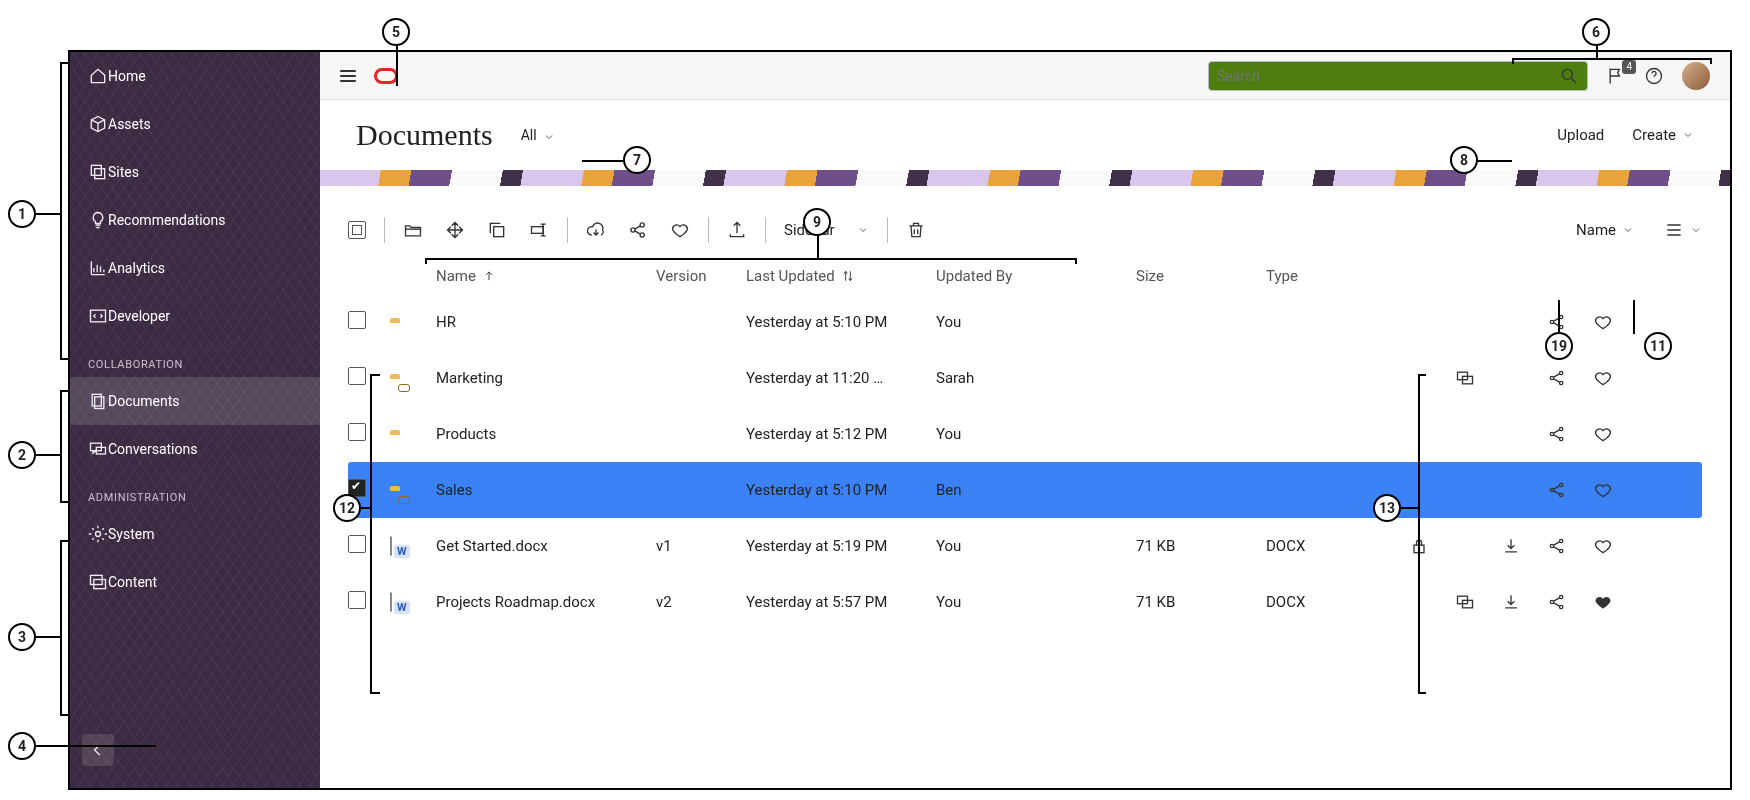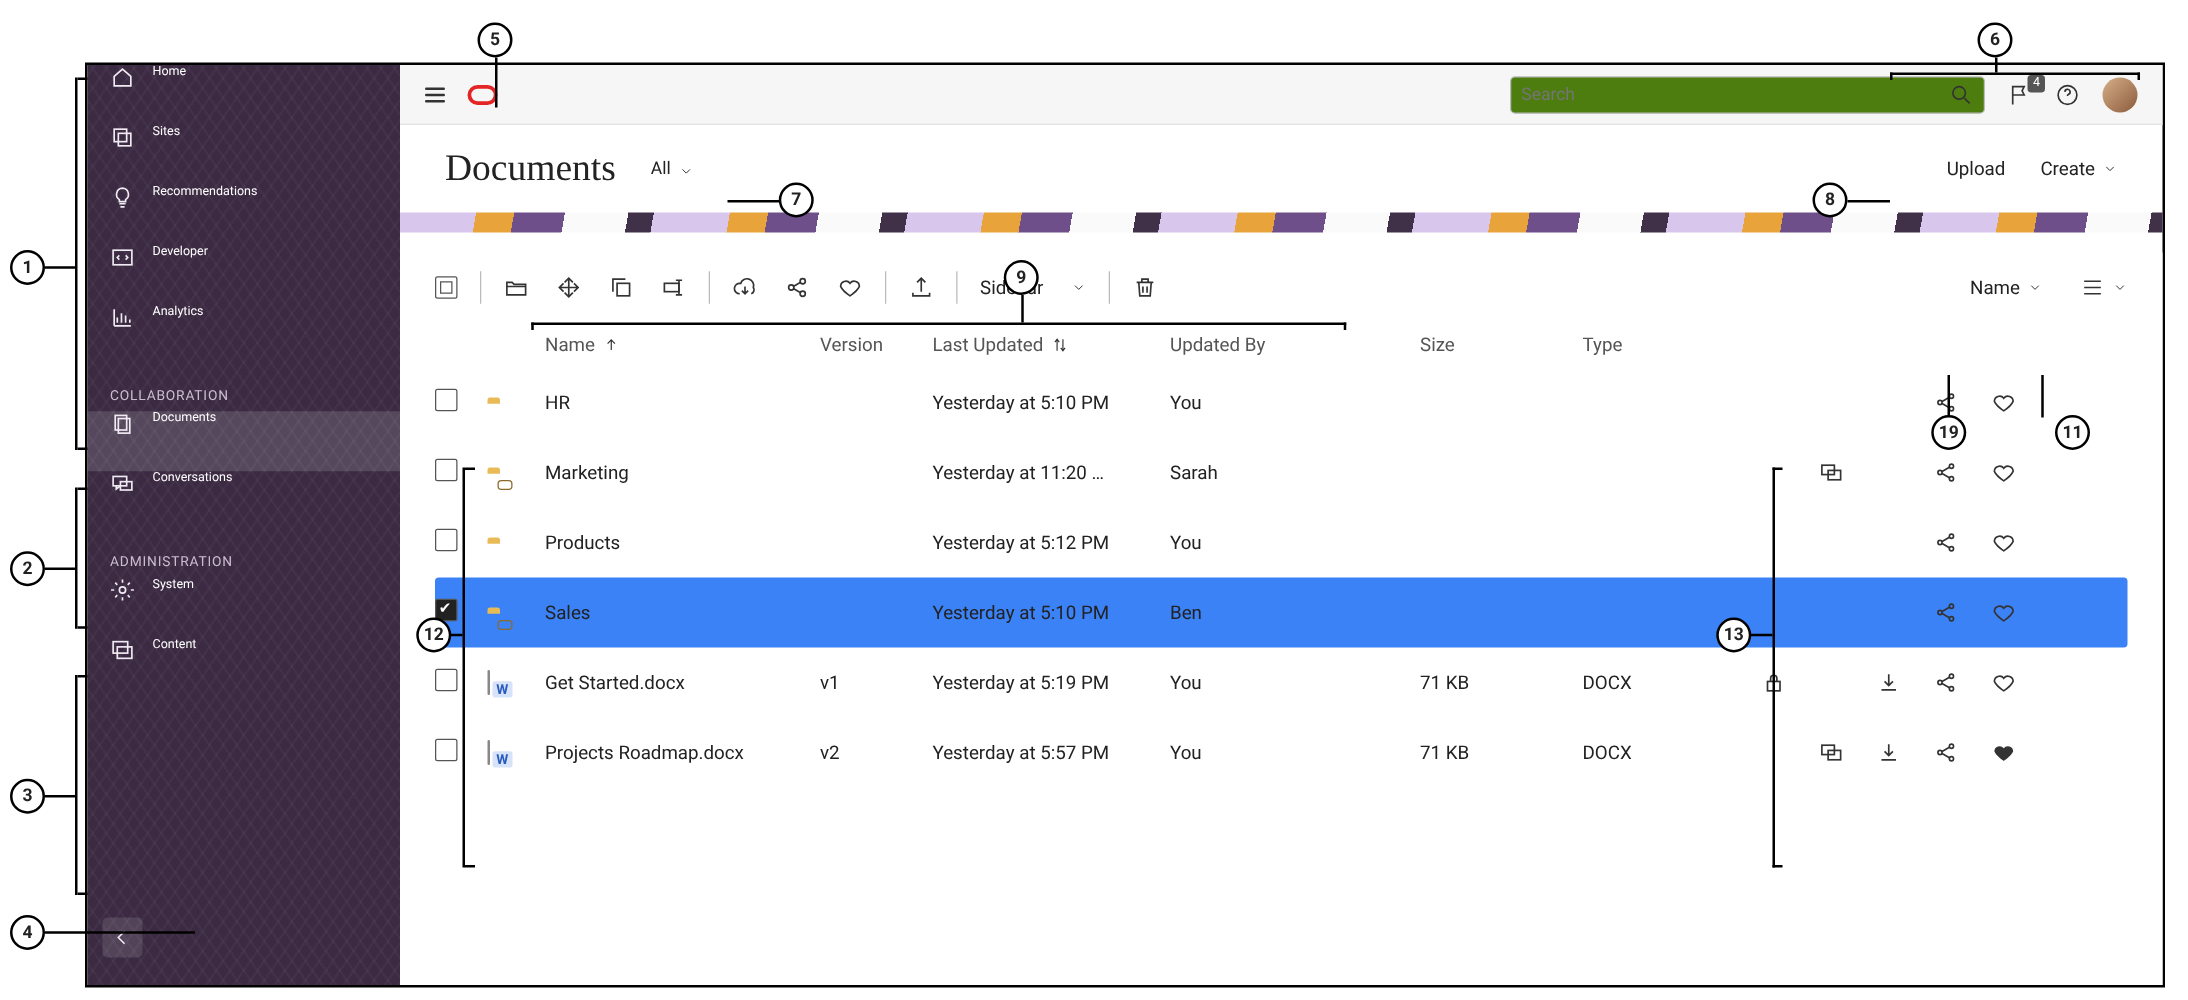--- a/index.html
+++ b/index.html
@@ -5,21 +5,21 @@
   *{box-sizing:border-box;margin:0;padding:0;font-family:-apple-system,BlinkMacSystemFont,"Segoe UI",Roboto,Arial,sans-serif}
   body{background:#fff;color:#222;width:1750px;height:800px;overflow:hidden;position:relative}
   .viewport{position:absolute;left:68px;top:50px;width:1664px;height:740px;border:2px solid #000}
 
   
   .sidebar{position:absolute;left:0;top:0;width:250px;height:100%;
     background:#3b2a42;
     background-image:repeating-linear-gradient(55deg,rgba(255,255,255,.03)0 2px,transparent 2px 9px),
                      repeating-linear-gradient(-55deg,rgba(255,255,255,.03)0 2px,transparent 2px 9px);
     color:#fff;z-index:2}
-  .sidebar .nav-item{display:flex;align-items:flex-start;gap:14px;height:48px;padding:0 18px;font-size:10px;cursor:pointer}
+  .sidebar .nav-item{display:flex;align-items:center;height:48px;padding:0 18px;font-size:14px;cursor:pointer}
   .sidebar .nav-item.sel{background:rgba(255,255,255,.14)}
   .sidebar .section-title{font-size:11px;letter-spacing:.06em;color:#cbbdd0;padding:18px 18px 6px;text-transform:uppercase}
   .sidebar .ico{width:20px;height:20px;display:inline-flex;align-items:center;justify-content:center}
   .sidebar .collapse{position:absolute;left:12px;bottom:22px;width:32px;height:32px;border-radius:4px;background:rgba(255,255,255,.12);display:flex;align-items:center;justify-content:center}
 
   
   .topbar{position:absolute;left:250px;top:0;right:0;height:48px;background:#f6f6f6;border-bottom:1px solid #e3e3e3;display:flex;align-items:center;padding:0 20px;gap:18px}
   .hamburger{display:flex;flex-direction:column;gap:3px}
   .hamburger span{width:16px;height:2px;background:#333;border-radius:1px}
   .oracle-ring{width:24px;height:16px;border:3px solid #e32525;border-radius:10px}
@@ -132,50 +132,59 @@
           <span class="ico">
             <svg class="s" viewBox="0 0 24 24">
               <path d="M4 11l8-7 8 7v9H4z"></path>
             </svg>
           </span>
           <span>Home</span>
         </div>
         <div class="nav-item">
           <span class="ico">
             <svg class="s" viewBox="0 0 24 24">
+              <path d="M12 3l8 4v10l-8 4-8-4V7z"></path>
+              <path d="M4 7l8 4 8-4M12 11v10"></path>
+            </svg>
+          </span>
+          <span>Assets</span>
+        </div>
+        <div class="nav-item">
+          <span class="ico">
+            <svg class="s" viewBox="0 0 24 24">
               <rect x="4" y="4" width="12" height="12"></rect>
               <rect x="8" y="8" width="12" height="12"></rect>
             </svg>
           </span>
           <span>Sites</span>
         </div>
         <div class="nav-item">
           <span class="ico">
             <svg class="s" viewBox="0 0 24 24">
               <path d="M9 18h6M10 21h4M12 3a6 6 0 0 1 3 11v2H9v-2a6 6 0 0 1 3-11z"></path>
             </svg>
           </span>
           <span>Recommendations</span>
         </div>
         <div class="nav-item">
           <span class="ico">
             <svg class="s" viewBox="0 0 24 24">
+              <path d="M4 20V4M4 20h16M7 17v-5M11 17V8M15 17v-7M19 17v-3"></path>
+            </svg>
+          </span>
+          <span>Analytics</span>
+        </div>
+        <div class="nav-item">
+          <span class="ico">
+            <svg class="s" viewBox="0 0 24 24">
               <rect x="3" y="5" width="18" height="14"></rect>
               <path d="M9 10l-2 2 2 2M15 10l2 2-2 2"></path>
             </svg>
           </span>
           <span>Developer</span>
-        </div>
-        <div class="nav-item">
-          <span class="ico">
-            <svg class="s" viewBox="0 0 24 24">
-              <path d="M4 20V4M4 20h16M7 17v-5M11 17V8M15 17v-7M19 17v-3"></path>
-            </svg>
-          </span>
-          <span>Analytics</span>
         </div>
       </div>
     <div class="section-title">COLLABORATION</div>
     <div id="nav-collab">
         <div class="nav-item sel">
           <span class="ico">
             <svg class="s" viewBox="0 0 24 24">
               <rect x="5" y="4" width="11" height="14"></rect>
               <rect x="8" y="7" width="11" height="14"></rect>
             </svg>

